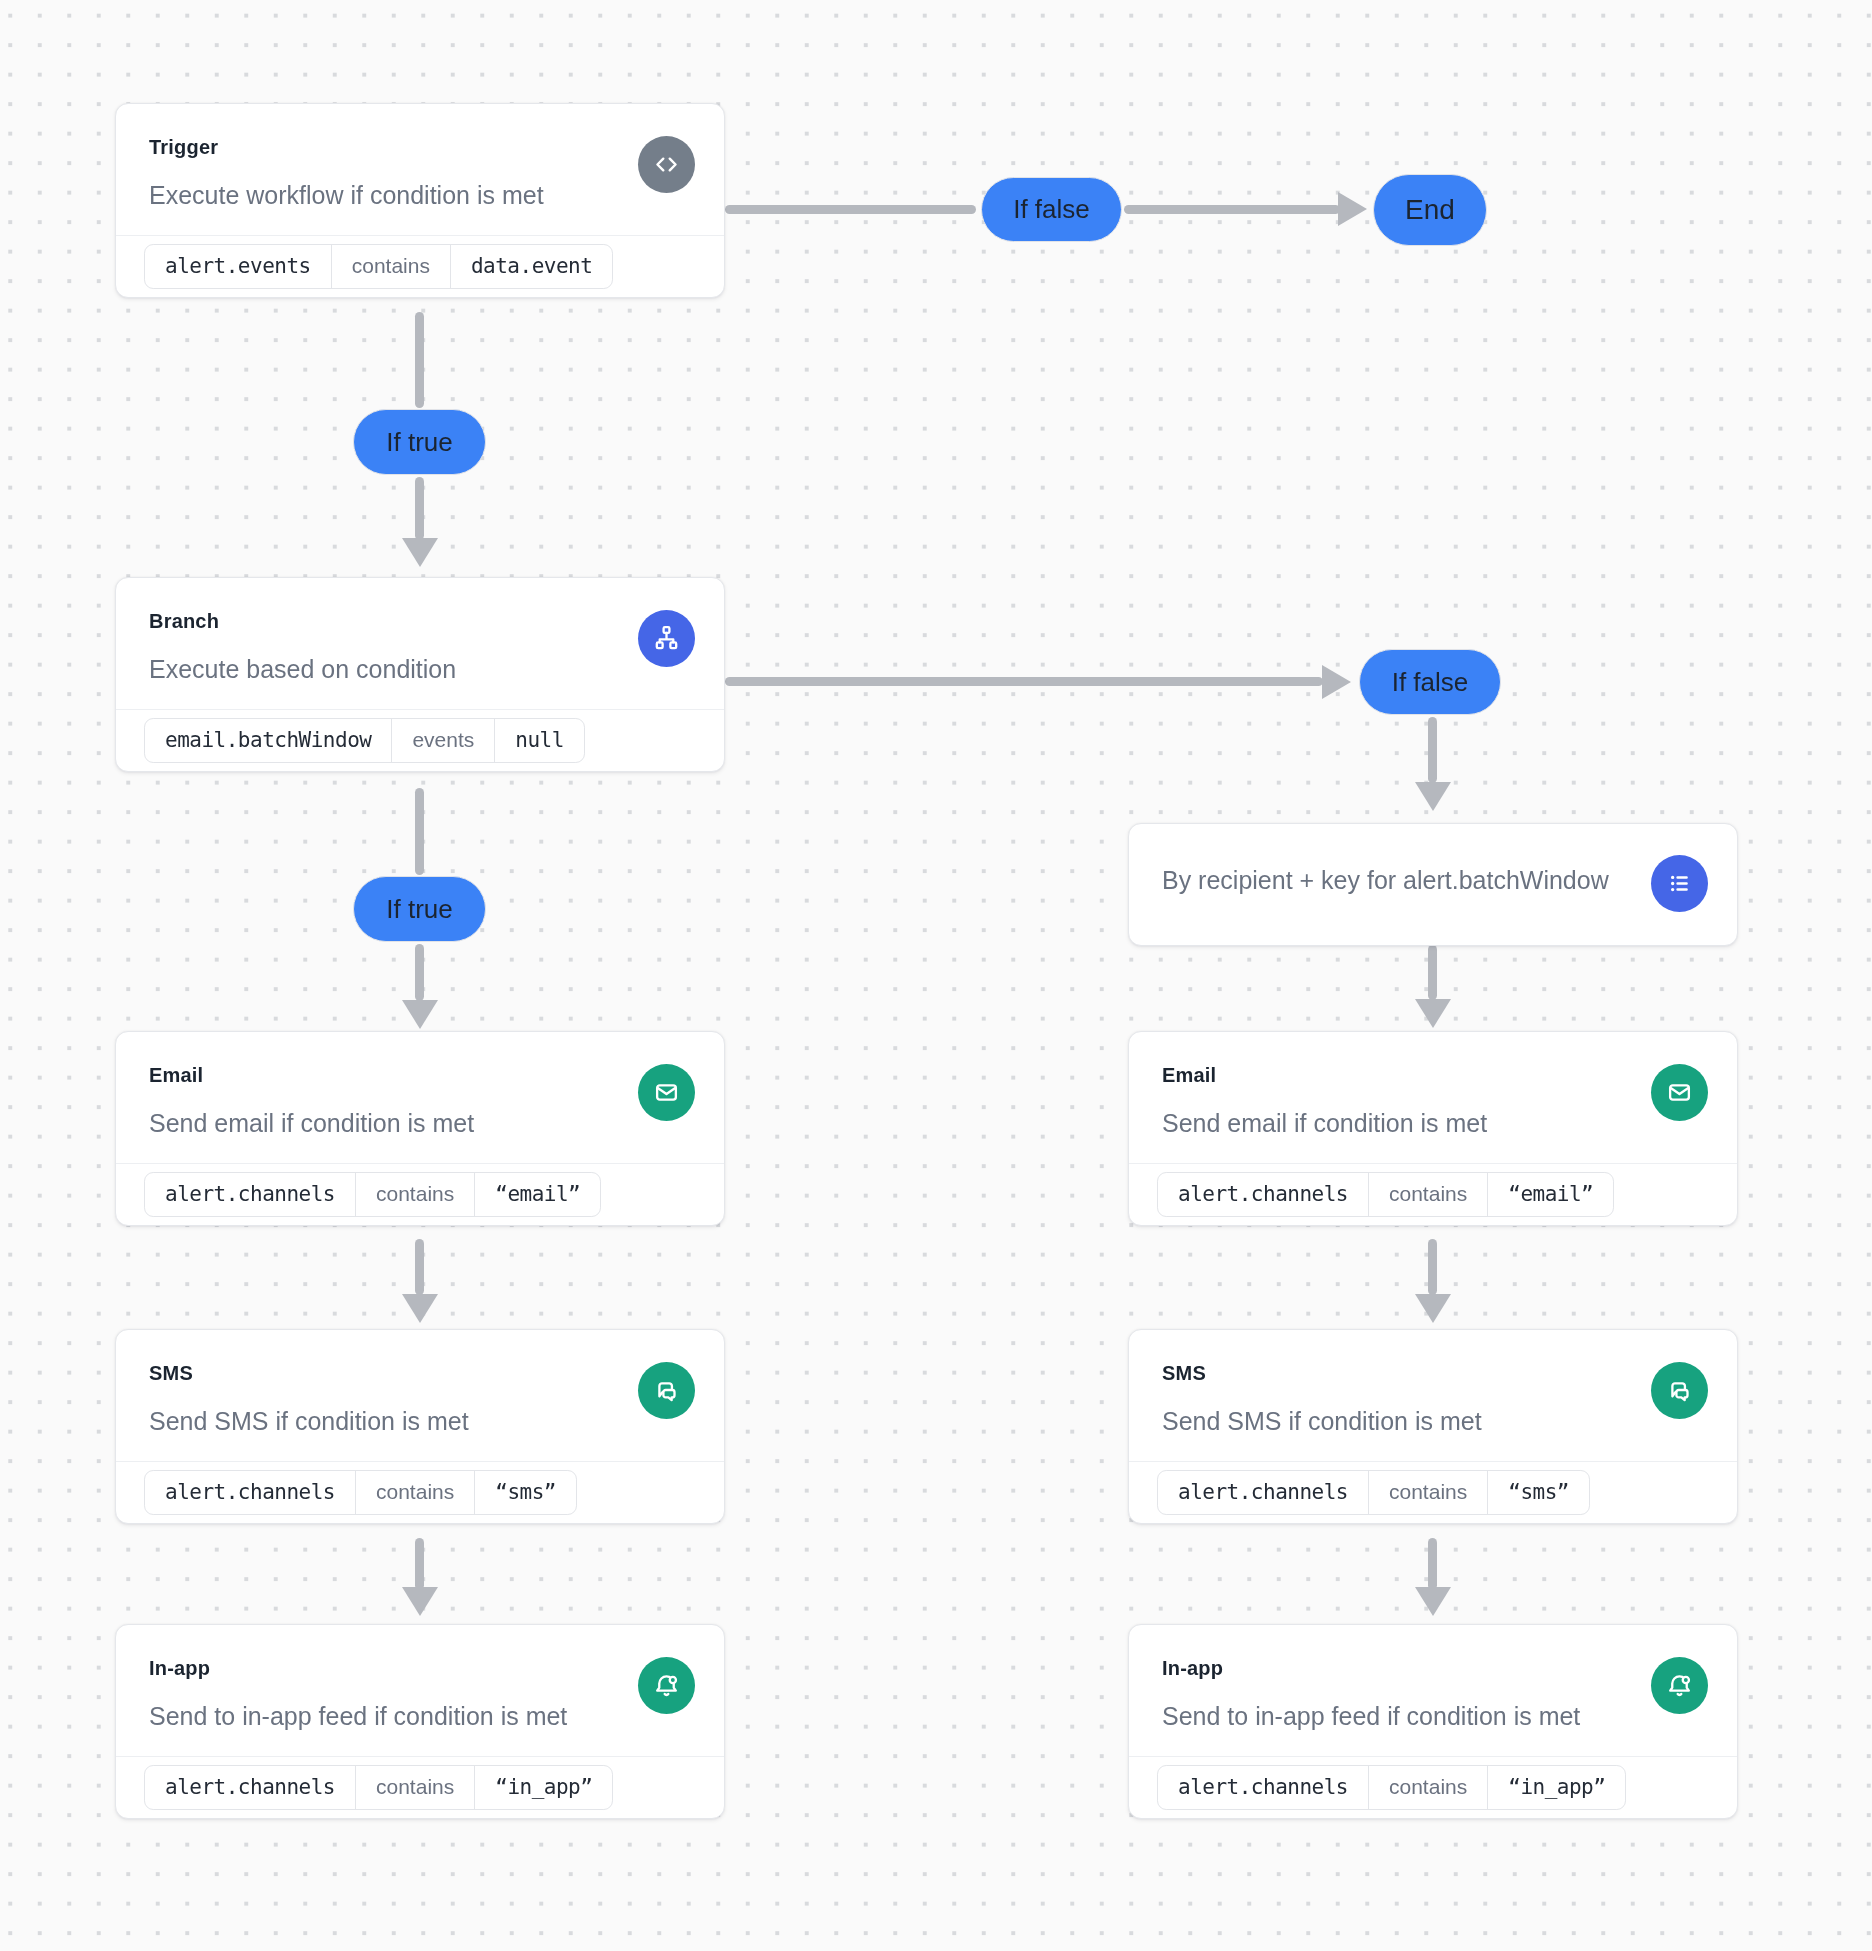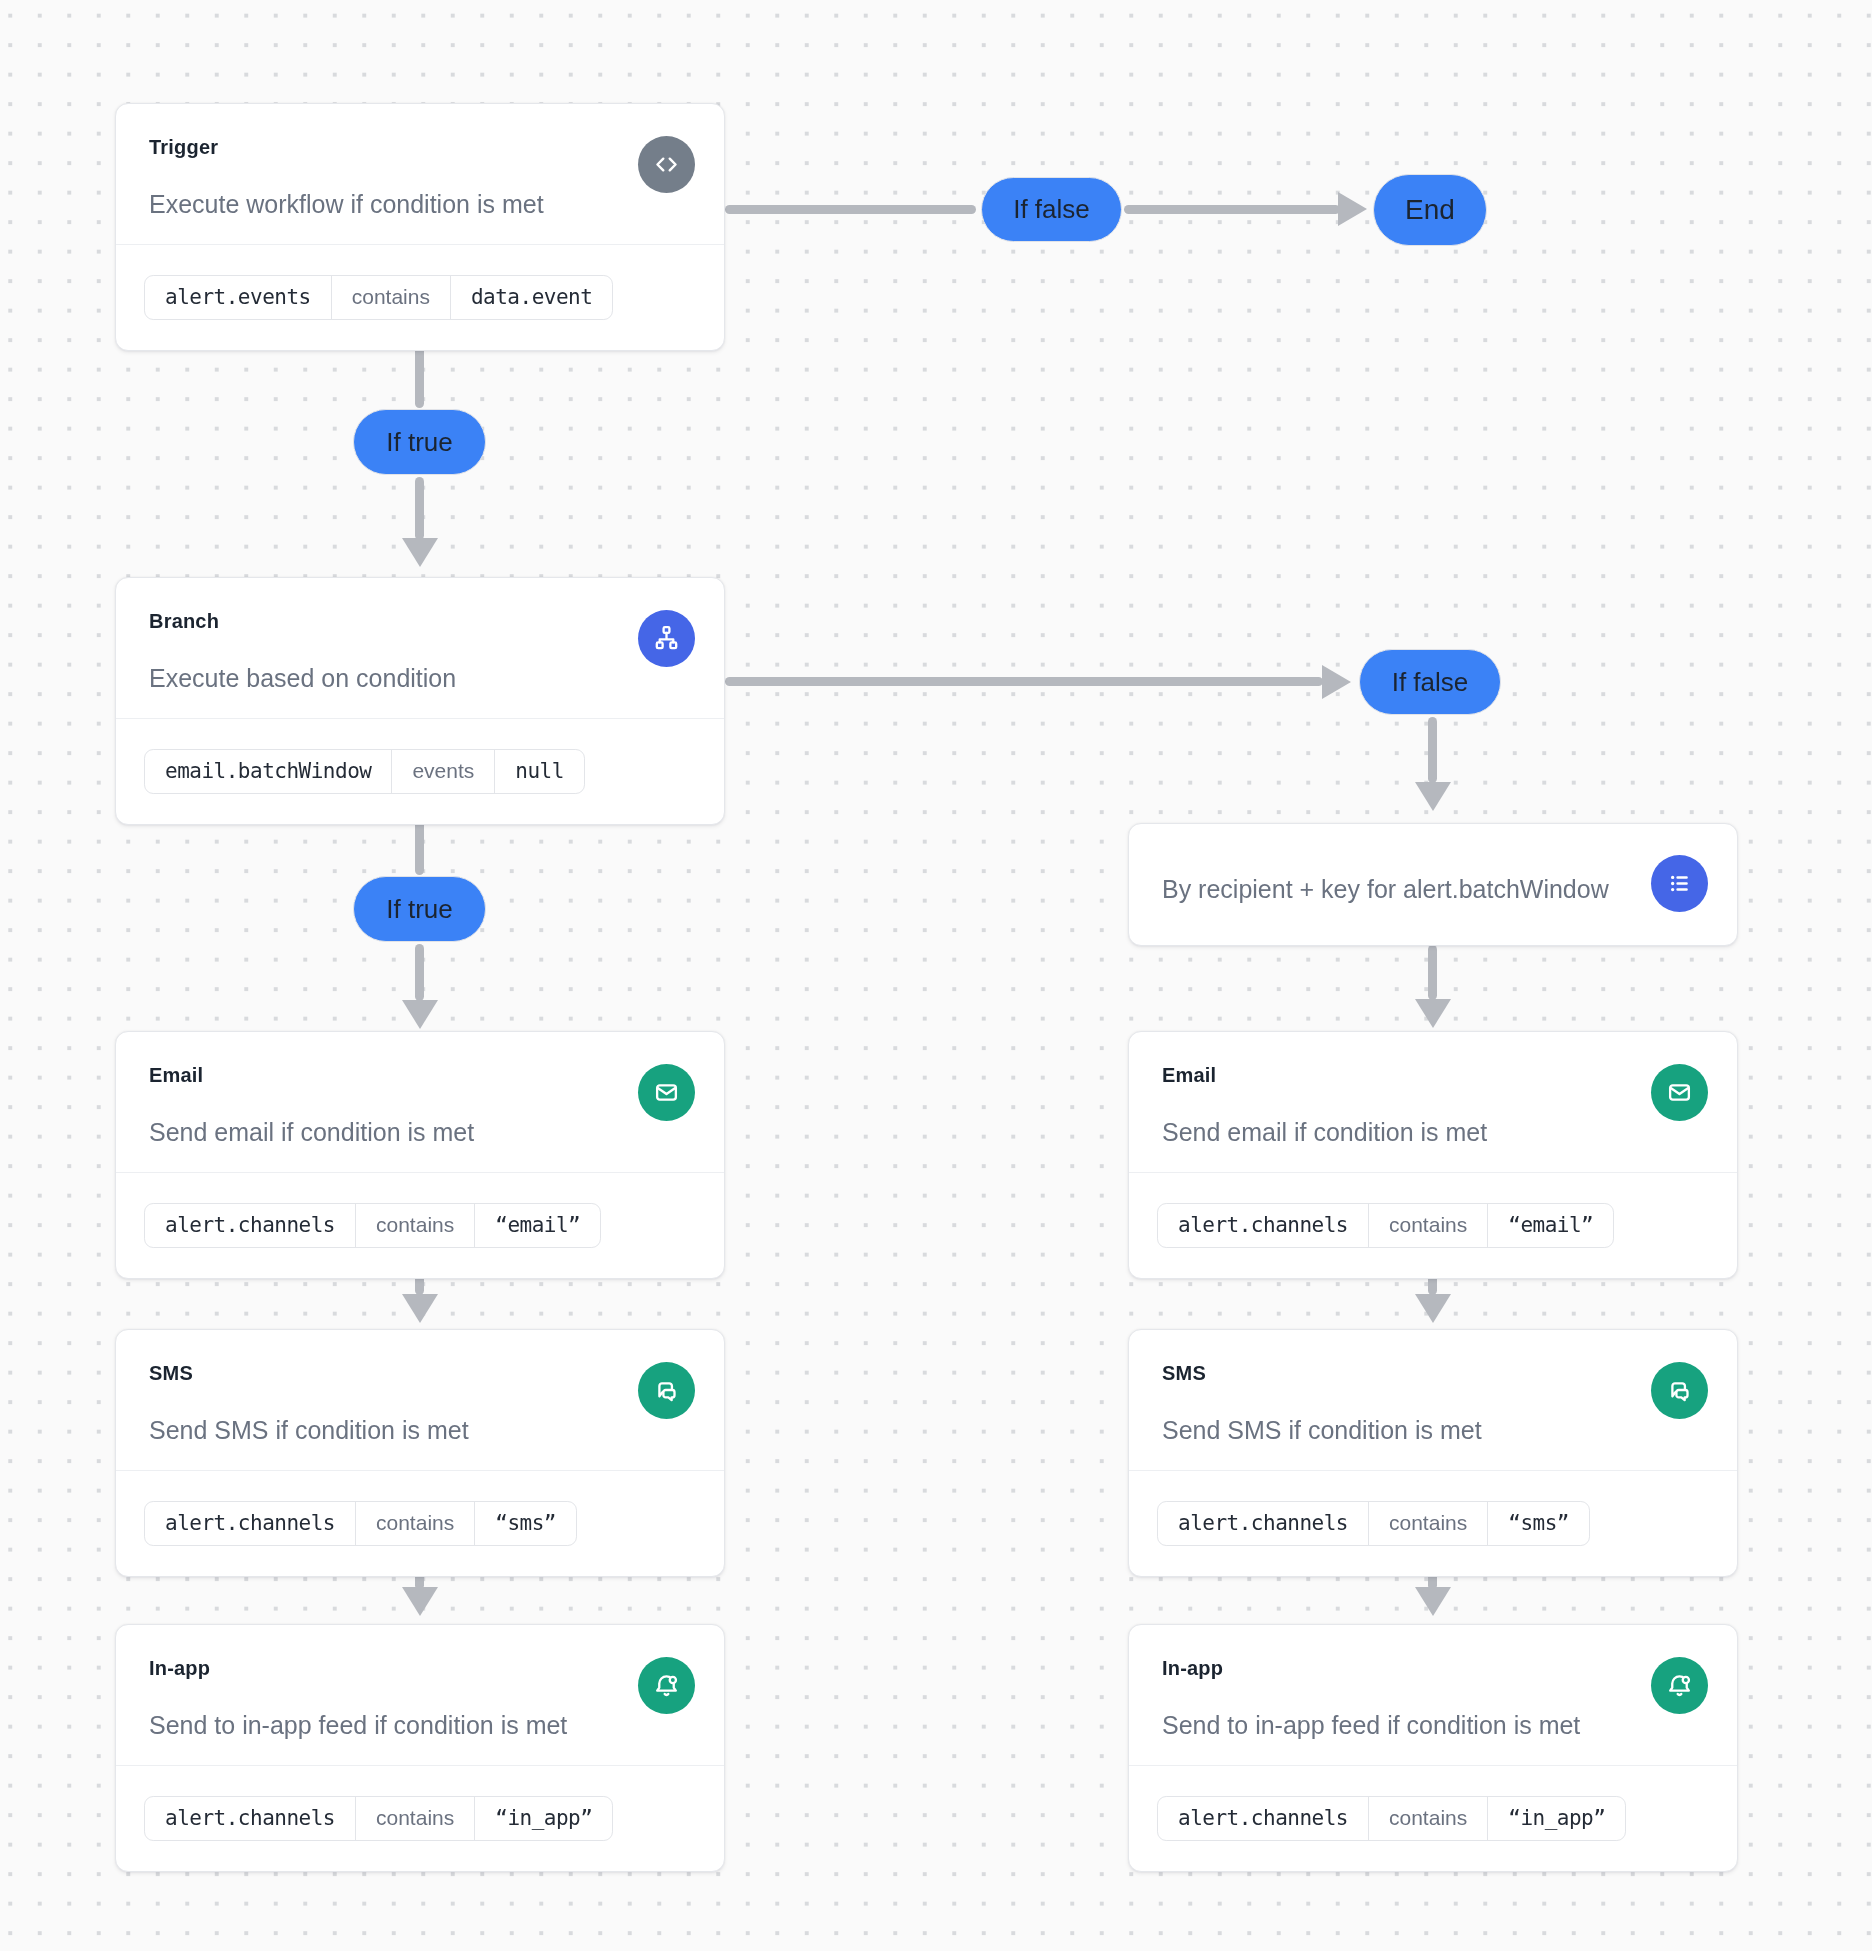--- a/index.html
+++ b/index.html
@@ -19,30 +19,30 @@
     position:relative; overflow:hidden;
   }
   .canvas{position:absolute; inset:0;}
   .card{
     position:absolute; width:610px; background:var(--card-bg);
     border:0.9px solid var(--card-border); border-radius:13px;
     box-shadow:0 0.9px 1.8px rgba(16,24,40,.05), 0 1.8px 4.6px rgba(16,24,40,.06);
   }
   .card-head{position:relative; padding:26px 120px 24px 33px; min-height:121px;}
   .card-title{font-size:20px; font-weight:700; color:var(--title-text); line-height:35px; letter-spacing:0.2px;}
-  .card-sub{font-size:25px; font-weight:400; color:var(--subtitle-text); line-height:31px; margin-top:24px;}
+  .card-sub{font-size:25px; font-weight:400; color:var(--subtitle-text); line-height:31px; margin-top:15px;}
   .icon-circle{
     position:absolute; top:32px; right:29.5px; width:57px; height:57px; border-radius:50%;
     display:flex; align-items:center; justify-content:center;
   }
   .icon-circle svg{width:31px; height:31px; display:block;}
   .icon-gray{background:var(--trigger-icon-bg); color:var(--trigger-icon-bg);}
   .icon-blue{background:var(--branch-icon-bg); color:var(--branch-icon-bg);}
   .icon-green{background:var(--channel-icon-bg); color:var(--channel-icon-bg);}
-  .card-cond{border-top:0.9px solid var(--divider); padding:30px 28px;}
+  .card-cond{border-top:0.9px solid var(--divider); padding:8px 28px;}
   .chips{display:inline-flex; border:0.9px solid var(--chip-border); border-radius:9.2px; overflow:hidden; background:#fff;}
   .chip{padding:7.4px 20px; font-size:21px; line-height:28px; white-space:nowrap;}
   .chip + .chip{border-left:0.9px solid var(--chip-border);}
   .chip.mono{font-family:"DejaVu Sans Mono", monospace; color:var(--chip-text); letter-spacing:-0.5px;}
   .chip.op{color:var(--operator-text);}
   .pill{
     position:absolute; background:#3b82f6; border:1.4px solid var(--pill-border); border-radius:922px;
     display:flex; align-items:center; justify-content:center;
     font-size:26px; font-weight:500; color:var(--pill-text);
   }

